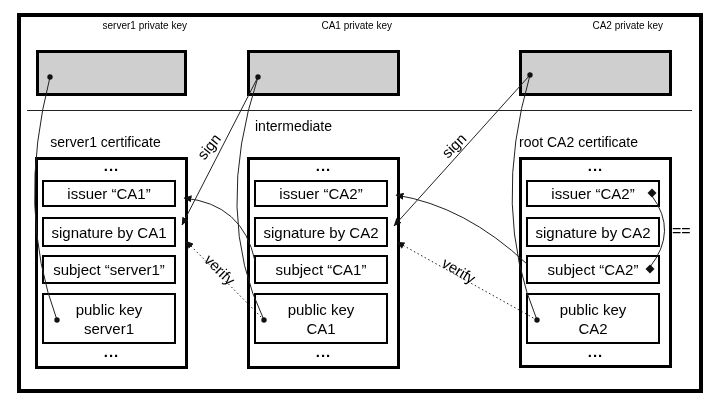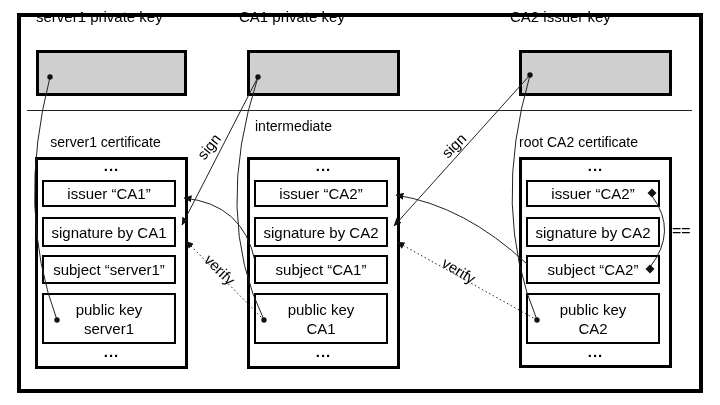--- a/index.html
+++ b/index.html
@@ -9,21 +9,21 @@
   }
   .abs{position:absolute;}
   .frame{left:17px;top:13px;width:678px;height:372px;border:4px solid #000;}
   .divider{left:27px;top:110px;width:665px;height:0;border-top:1px solid #222;}
 
   .keybox{height:40px;background:#cfcfcf;border:3px solid #000;}
   .keybox.k1{left:36px;top:50px;width:145px;}
   .keybox.k2{left:247px;top:50px;width:147px;}
   .keybox.k3{left:519px;top:50px;width:147px;}
 
-  .keylabel{top:8px;height:17px;font-size:15px;text-align:left;white-space:nowrap;}
+  .keylabel{top:20px;height:17px;font-size:10px;text-align:right;white-space:nowrap;}
   .keylabel.l1{left:36px;width:151px;}
   .keylabel.l2{left:239px;width:153px;}
   .keylabel.l3{left:510px;width:153px;}
 
   .certbox{border:3px solid #000;background:transparent;}
   .certbox.c1{left:35px;top:157px;width:147px;height:206px;}
   .certbox.c2{left:247px;top:157px;width:147px;height:206px;}
   .certbox.c3{left:519px;top:157px;width:147px;height:205px;}
 
   .certtitle{font-size:14px;white-space:nowrap;}
@@ -63,21 +63,21 @@
   svg.overlay .solidmark{fill:#111;stroke:none;}
 </style>
 </head>
 <body>
 
 <div class="abs frame"></div>
 <div class="abs divider"></div>
 
 <div class="abs keylabel l1">server1 private key</div>
 <div class="abs keylabel l2">CA1 private key</div>
-<div class="abs keylabel l3">CA2 issuer key</div>
+<div class="abs keylabel l3">CA2 private key</div>
 
 <div class="abs keybox k1"></div>
 <div class="abs keybox k2"></div>
 <div class="abs keybox k3"></div>
 
 <div class="abs certtitle t1">server1 certificate</div>
 <div class="abs certtitle t2">
   <span>intermediate</span>
 </div>
 <div class="abs certtitle t3">root CA2 certificate</div>

